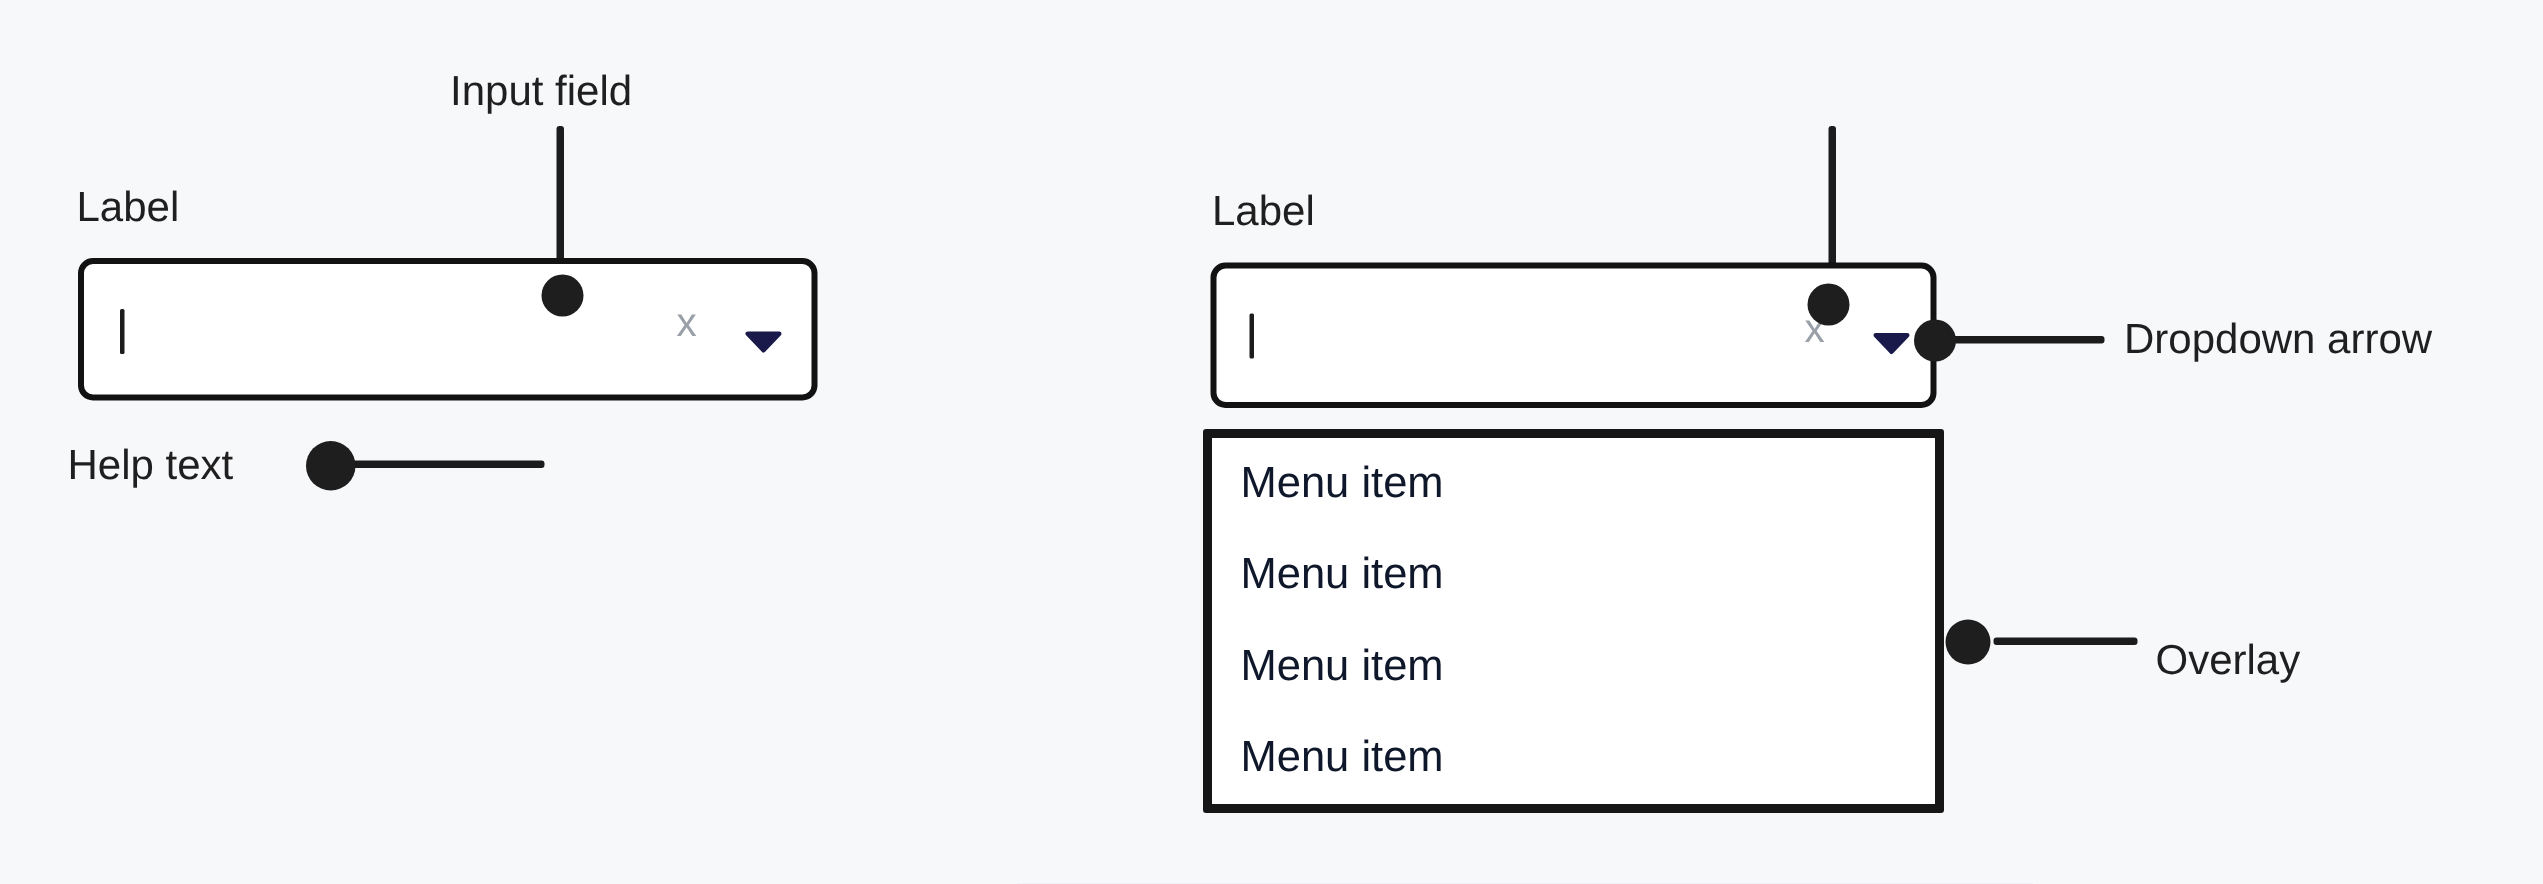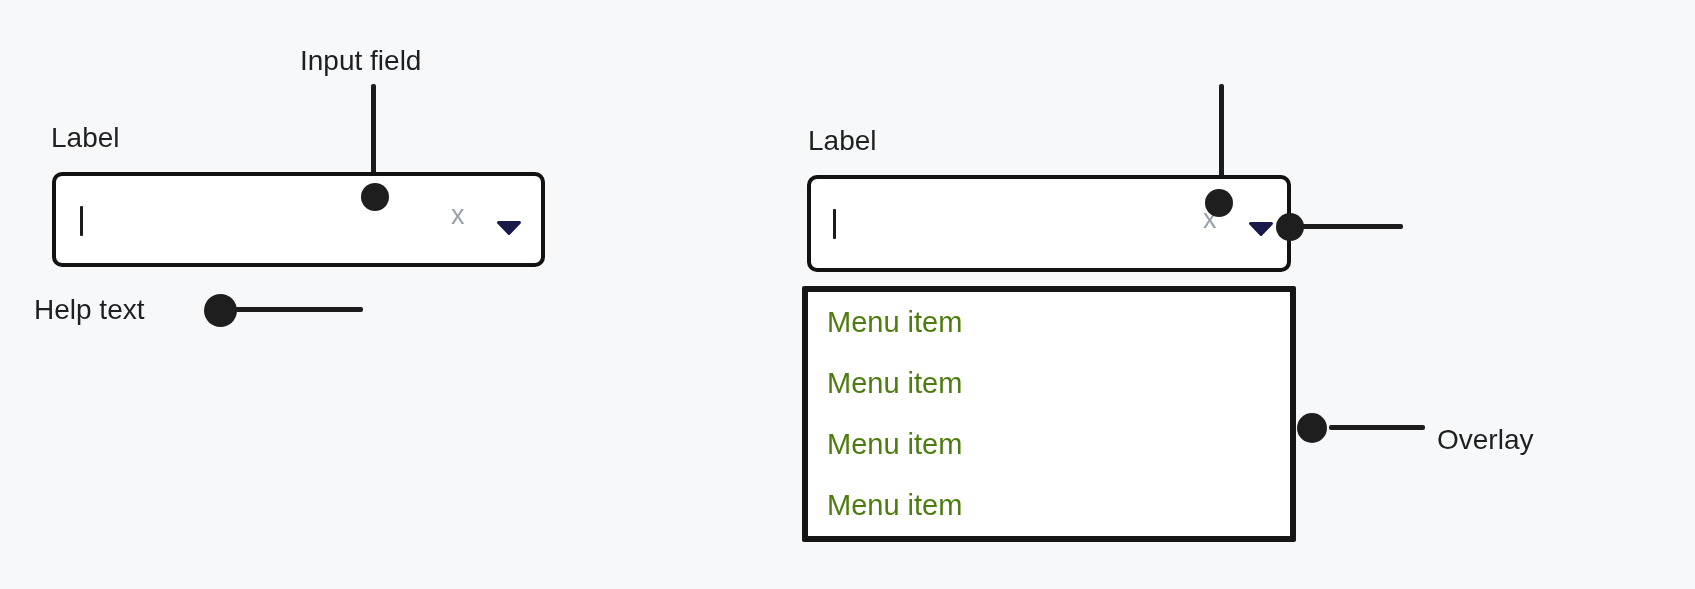--- a/index.html
+++ b/index.html
@@ -18,21 +18,21 @@
   }
   .cursor { position:absolute; width:3px; background:#1c1c1c; border-radius:1px; }
   .clear-x { position:absolute; font-size:27px; line-height:27px; color:#9aa0a8; font-weight:400; }
   .tri { position:absolute; }
   .menu {
     position:absolute; box-sizing:border-box; background:#ffffff;
     border:6px solid #161616; border-radius:2px; display:flex; flex-direction:column;
   }
   .menu-item {
     height:61px; display:flex; align-items:center; padding-left:19px;
-    font-size:29px; color:#4d7c0f;
+    font-size:29px; color:#0f172a;
   }
 </style>
 </head>
 <body>
 
 <div class="canvas">
 
   <div class="txt" style="left:300px; top:45px;">Input field</div>
   <div class="vline" style="left:371px; top:84px; height:104px;"></div>
   <div class="dot" style="left:361px; top:183px; width:28px; height:28px;"></div>
@@ -42,41 +42,42 @@
   <div class="box" style="left:52px; top:172px; width:493px; height:95px; position:absolute;">
     <div style="position:relative; width:100%; height:100%;">
       <div class="cursor" style="left:24px; top:30px; height:30px;"></div>
       <span class="clear-x" style="left:395px; top:26px;">x</span>
       <svg class="tri" style="left:440px; top:44px;" width="26" height="16" viewBox="0 0 26 16">
         <path d="M2.5 2.5 h21 L13 13.5 Z" fill="#191a4a" stroke="#191a4a" stroke-width="3" stroke-linejoin="round"></path>
       </svg>
     </div>
   </div>
 
-  <div class="txt" style="left:34px; top:294px;">Help text</div>
+  <div class="txt" style="left:45px; top:294px;">Help text</div>
   <div class="dot" style="left:204px; top:294px; width:33px; height:33px;"></div>
   <div class="hline" style="left:235px; top:307px; width:128px;"></div>
 
   <div class="vline" style="left:1219px; top:84px; height:112px;"></div>
   <div class="dot" style="left:1205px; top:189px; width:28px; height:28px;"></div>
 
   <div class="txt" style="left:808px; top:125px;">Label</div>
 
   <div class="box" style="left:807px; top:175px; width:484px; height:97px;">
     <div style="position:relative; width:100%; height:100%;">
       <div class="cursor" style="left:22px; top:30px; height:30px;"></div>
       <span class="clear-x" style="left:392px; top:27px;">x</span>
       <svg class="tri" style="left:437px; top:42px;" width="26" height="16" viewBox="0 0 26 16">
         <path d="M2.5 2.5 h21 L13 13.5 Z" fill="#191a4a" stroke="#191a4a" stroke-width="3" stroke-linejoin="round"></path>
       </svg>
     </div>
   </div>
 
   <div class="dot" style="left:1276px; top:213px; width:28px; height:28px;"></div>
   <div class="hline" style="left:1298px; top:224px; width:105px;"></div>
+  <div class="txt" style="left:1416px; top:210px;">Dropdown arrow</div>
 
   <div class="menu" style="left:802px; top:286px; width:494px; height:256px;">
     <div class="menu-item">Menu item</div>
     <div class="menu-item">Menu item</div>
     <div class="menu-item">Menu item</div>
     <div class="menu-item">Menu item</div>
   </div>
 
   <div class="dot" style="left:1297px; top:413px; width:30px; height:30px;"></div>
   <div class="hline" style="left:1329px; top:425px; width:96px;"></div>

